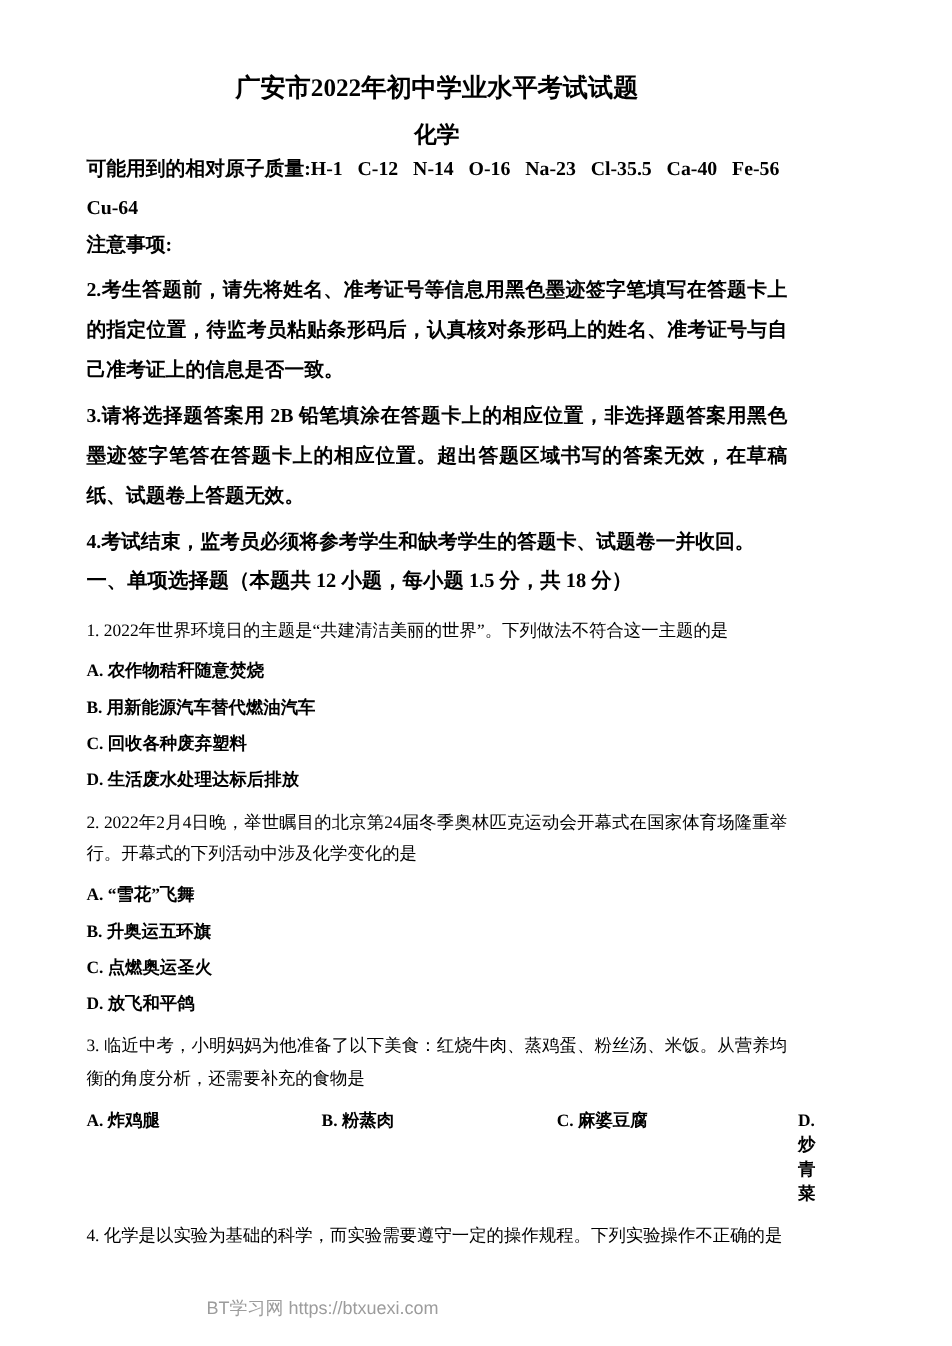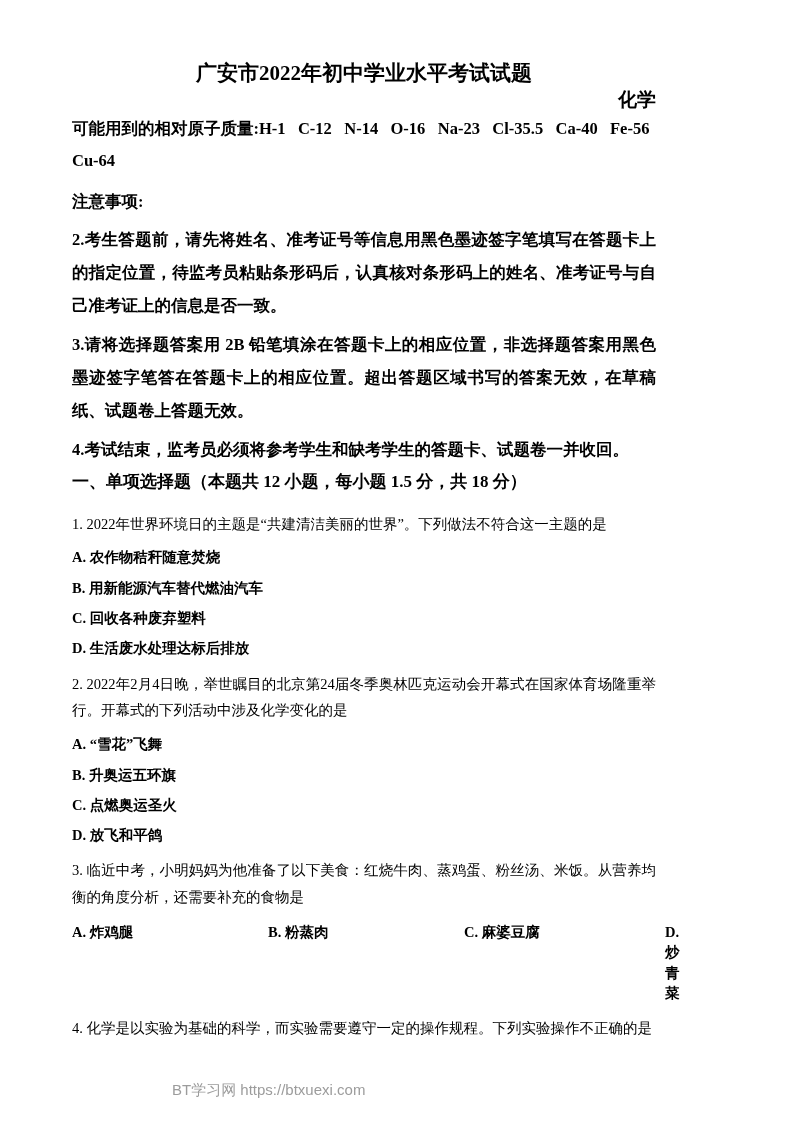--- a/index.html
+++ b/index.html
@@ -20,31 +20,31 @@
   }
   .title {
     font-size: 21px;
     font-weight: bold;
     text-align: center;
     line-height: 1.3;
   }
   .subtitle {
     font-size: 19px;
     font-weight: bold;
-    text-align: right;
-    margin-top: 0;
+    text-align: center;
+    margin-top: 12px;
   }
   .bold { font-weight: bold; font-size: 16.5px; }
   .atomic {
     line-height: 1.9;
     white-space: pre-wrap;
     margin-top: 0;
   }
   .atomic2 { margin-top: 0; }
-  .notice-heading { margin-top: 10px; line-height: 1.9; }
+  .notice-heading { margin-top: 0; line-height: 1.9; }
   .notice {
     line-height: 2.0;
     text-align: justify;
     margin-top: 6px;
   }
   .section {
     font-size: 17px;
     line-height: 1.9;
   }
   .question { margin-top: 12px; font-size: 14.5px; }

